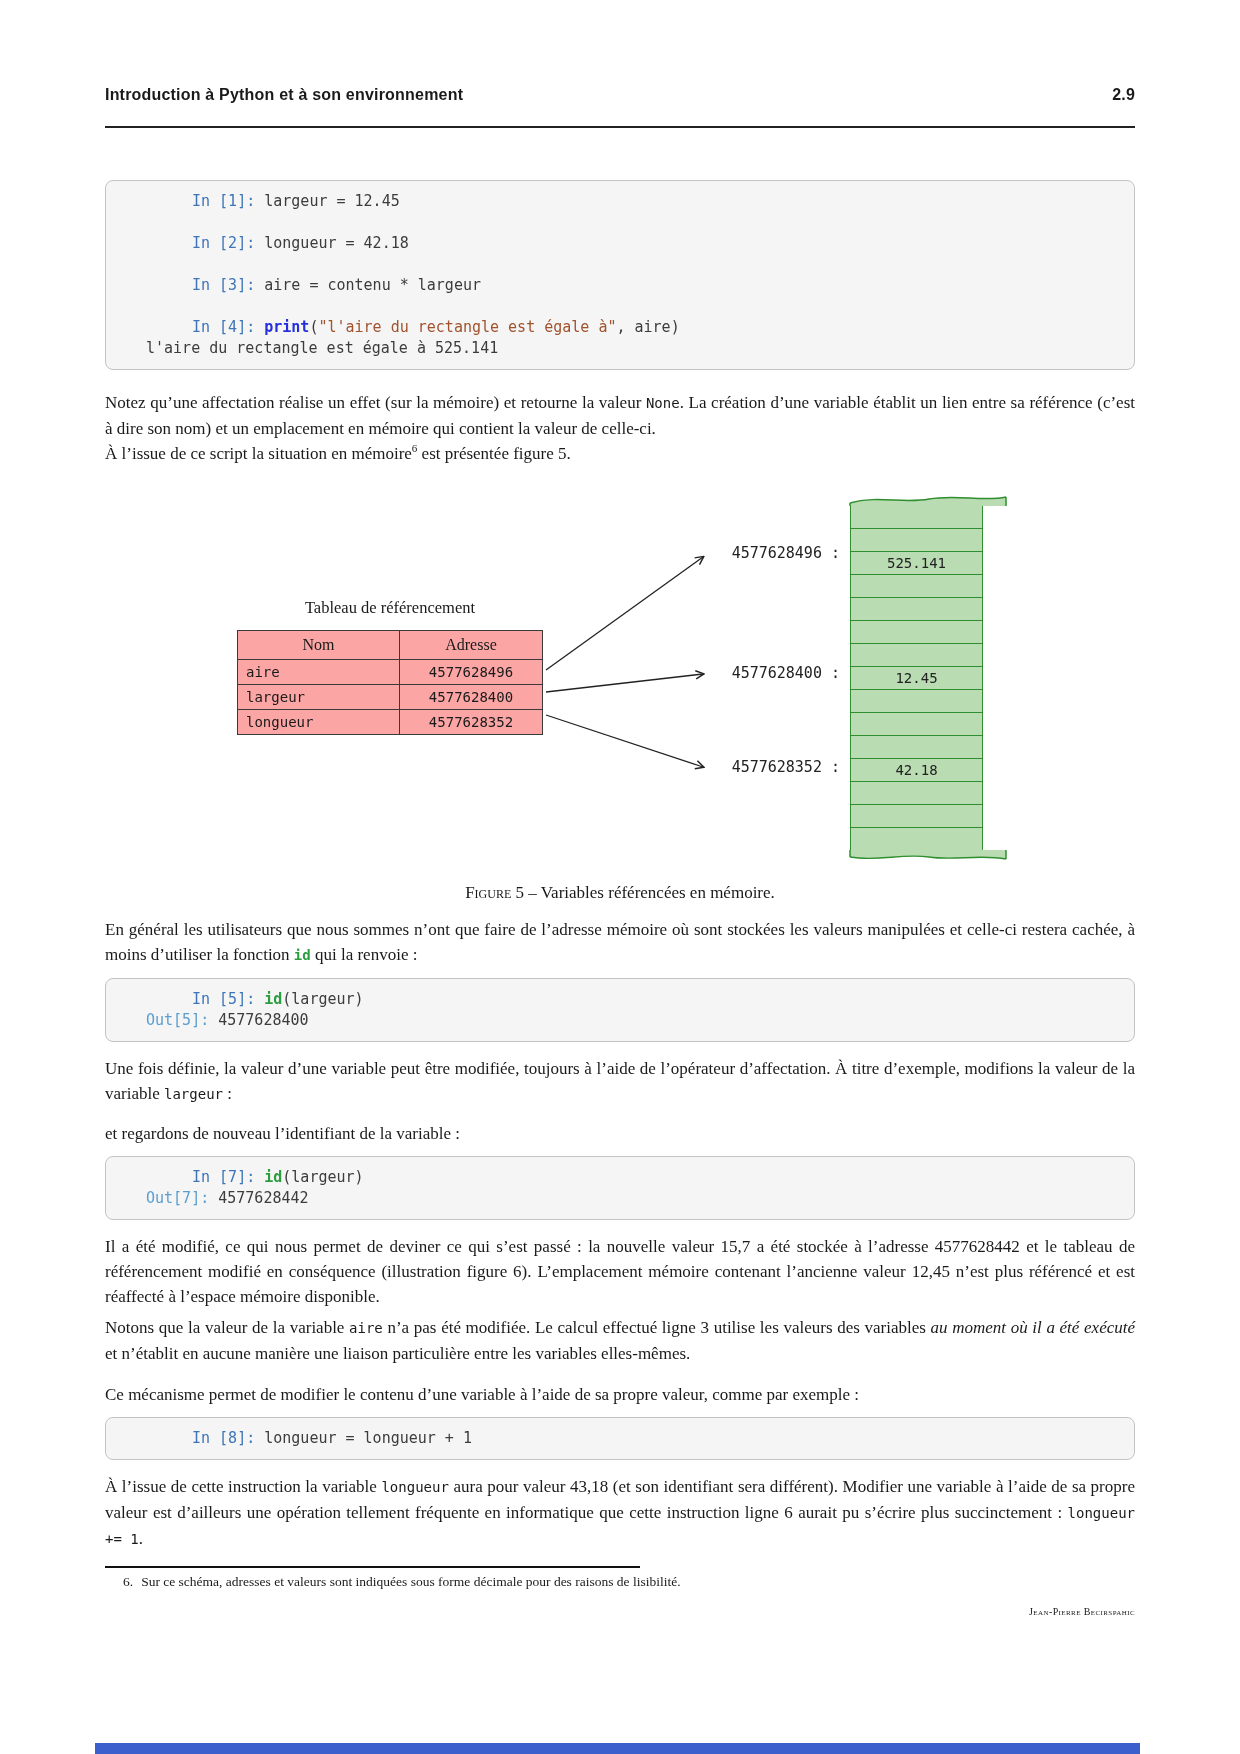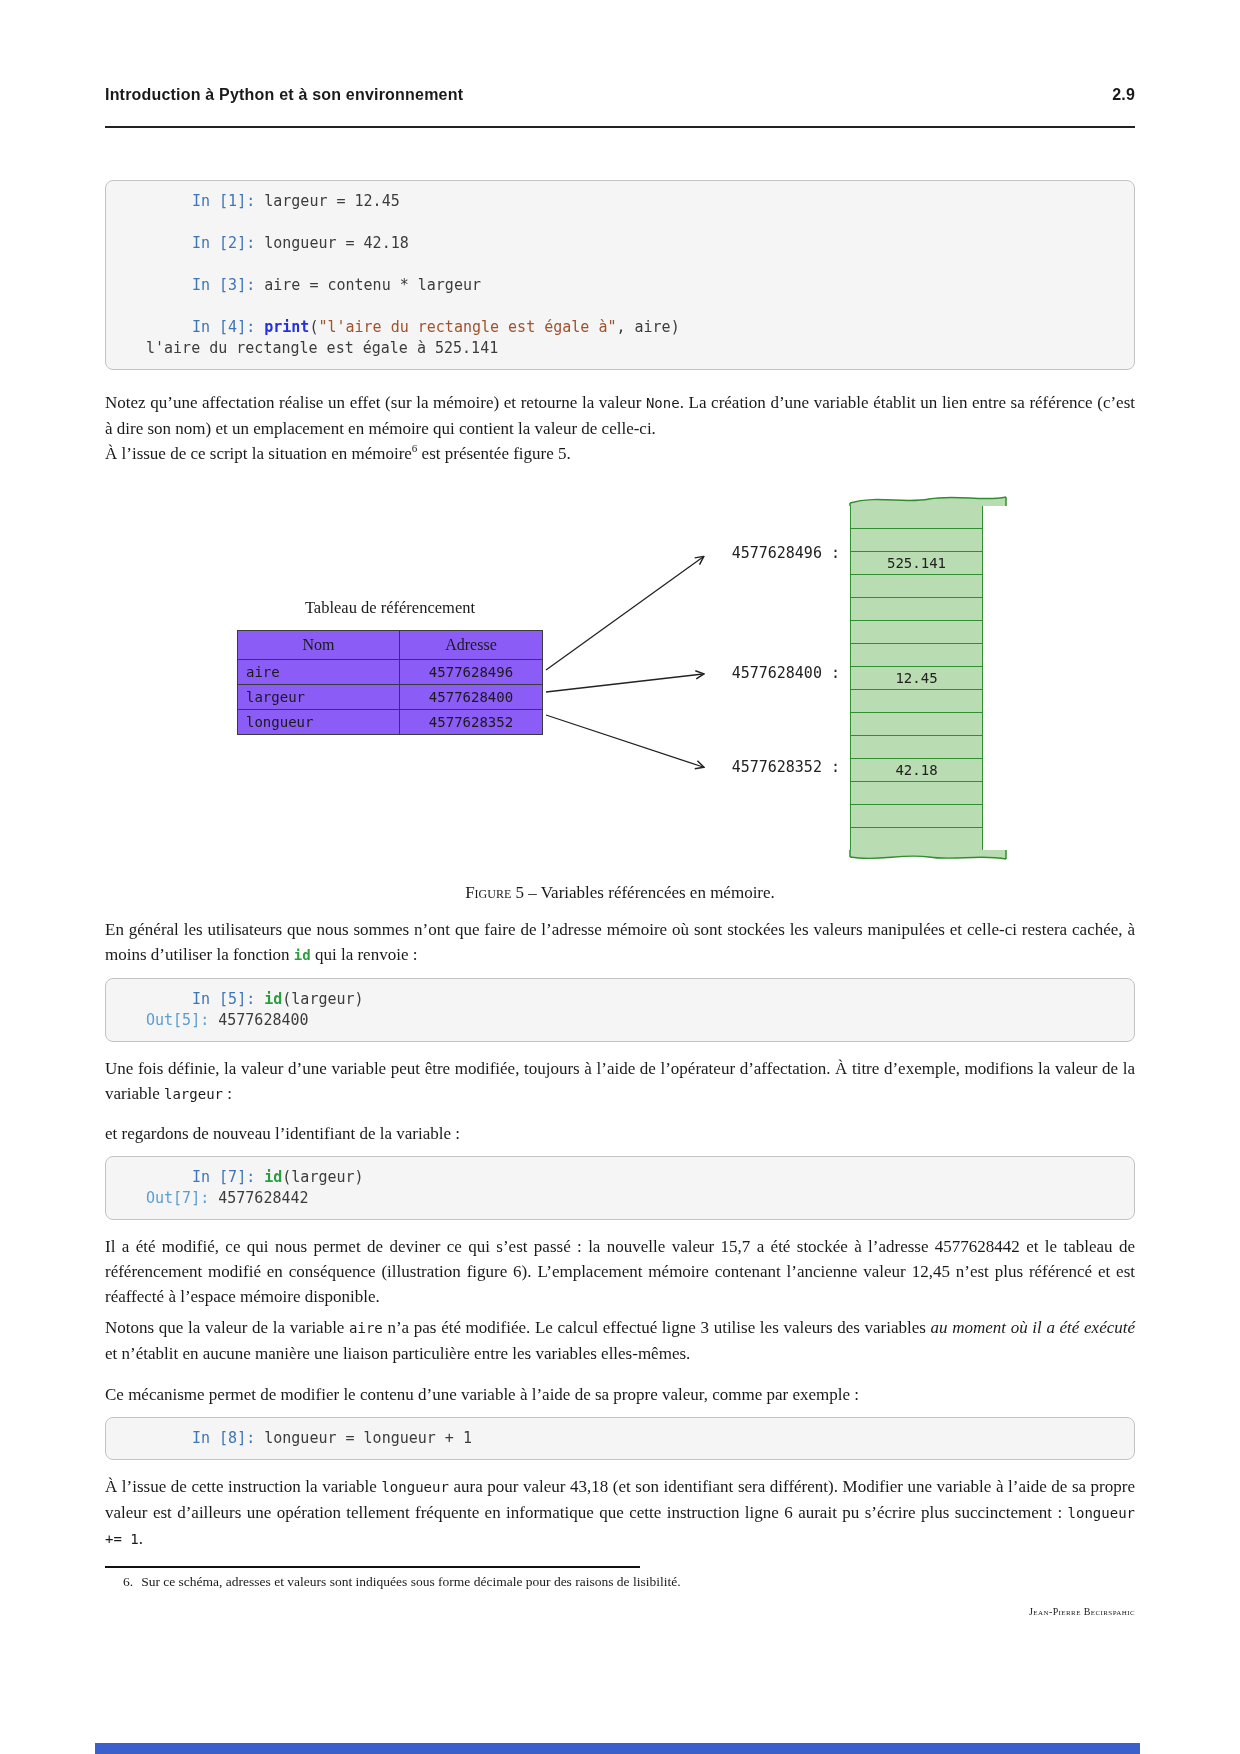--- a/index.html
+++ b/index.html
@@ -50,21 +50,21 @@
   .seg-sup{vertical-align:super;font-size:11px;line-height:0;}
   
   .fig{position:relative;height:385px;margin-top:14px;}
   .fig-arrows{position:absolute;left:0;top:0;z-index:1;}
   .fig-table-title{
     position:absolute;left:132px;top:118px;width:306px;
     text-align:center;font-size:16.5px;z-index:2;
   }
   .ref-table{
     position:absolute;left:132px;top:150px;width:306px;z-index:2;
-    border-collapse:collapse;background:#8b5cf6;
+    border-collapse:collapse;background:#fca5a5;
   }
   .ref-table th,.ref-table td{border:1px solid #3a3a3a;}
   .ref-table th{
     font-weight:normal;font-size:16px;height:26px;text-align:center;
     border-bottom:1.8px solid #3a3a3a;
   }
   .ref-table{border:1.5px solid #3a3a3a;}
   .ref-table td{
     font-family:"DejaVu Sans Mono", monospace;font-size:14px;height:22px;
   }

